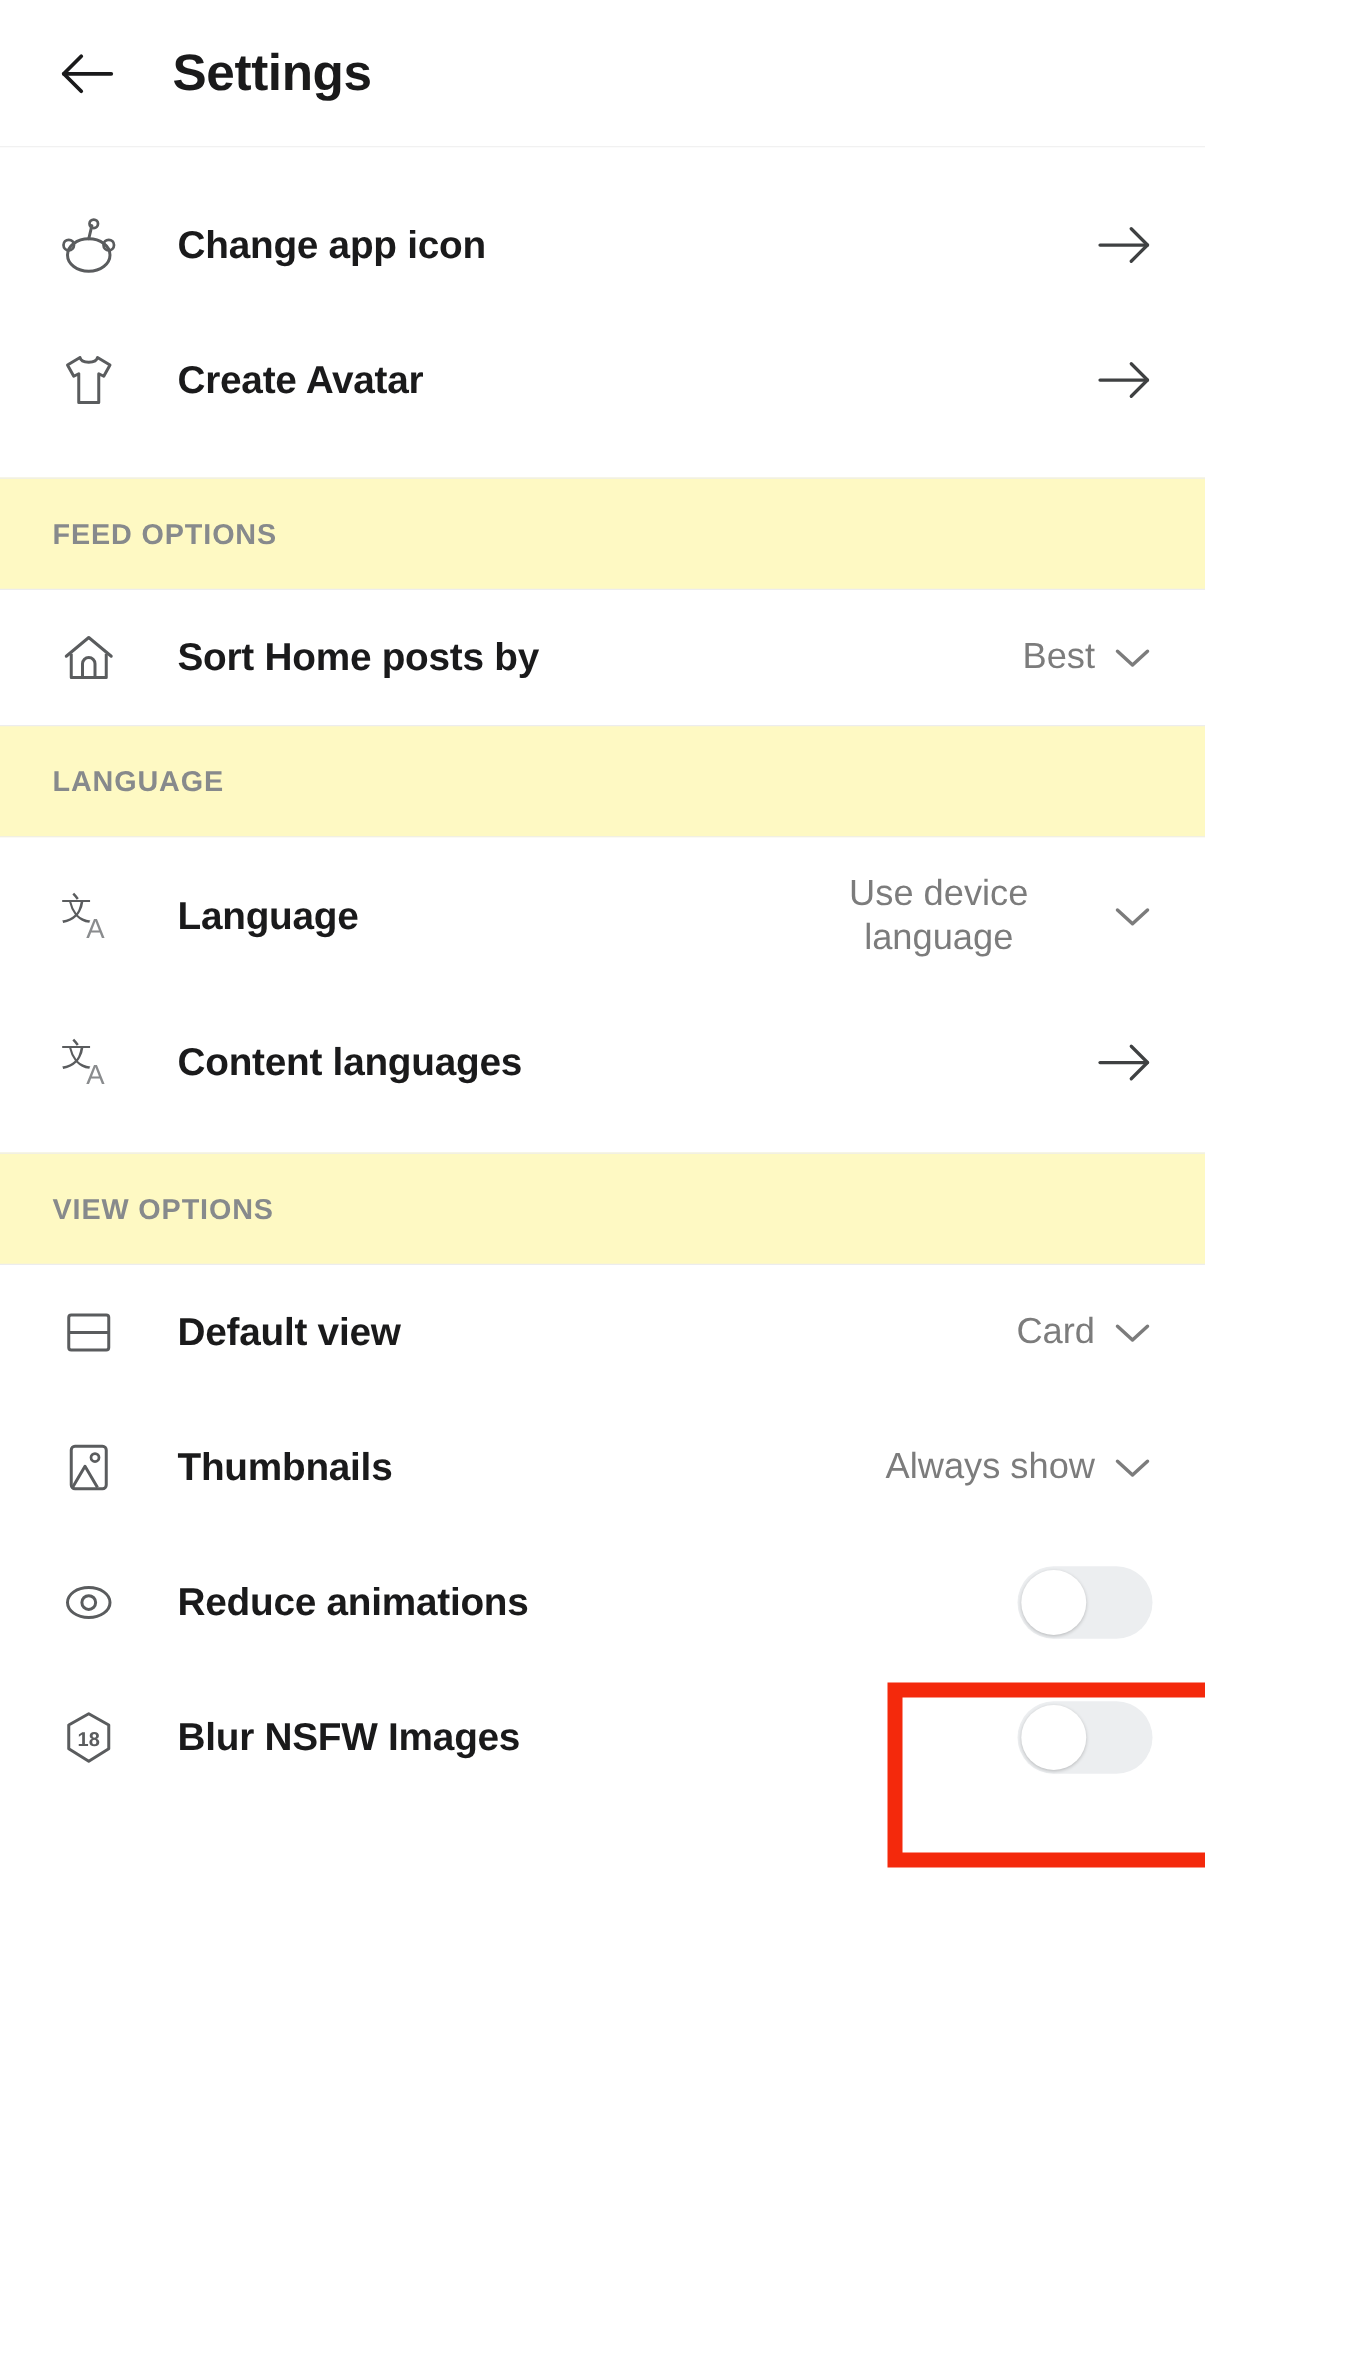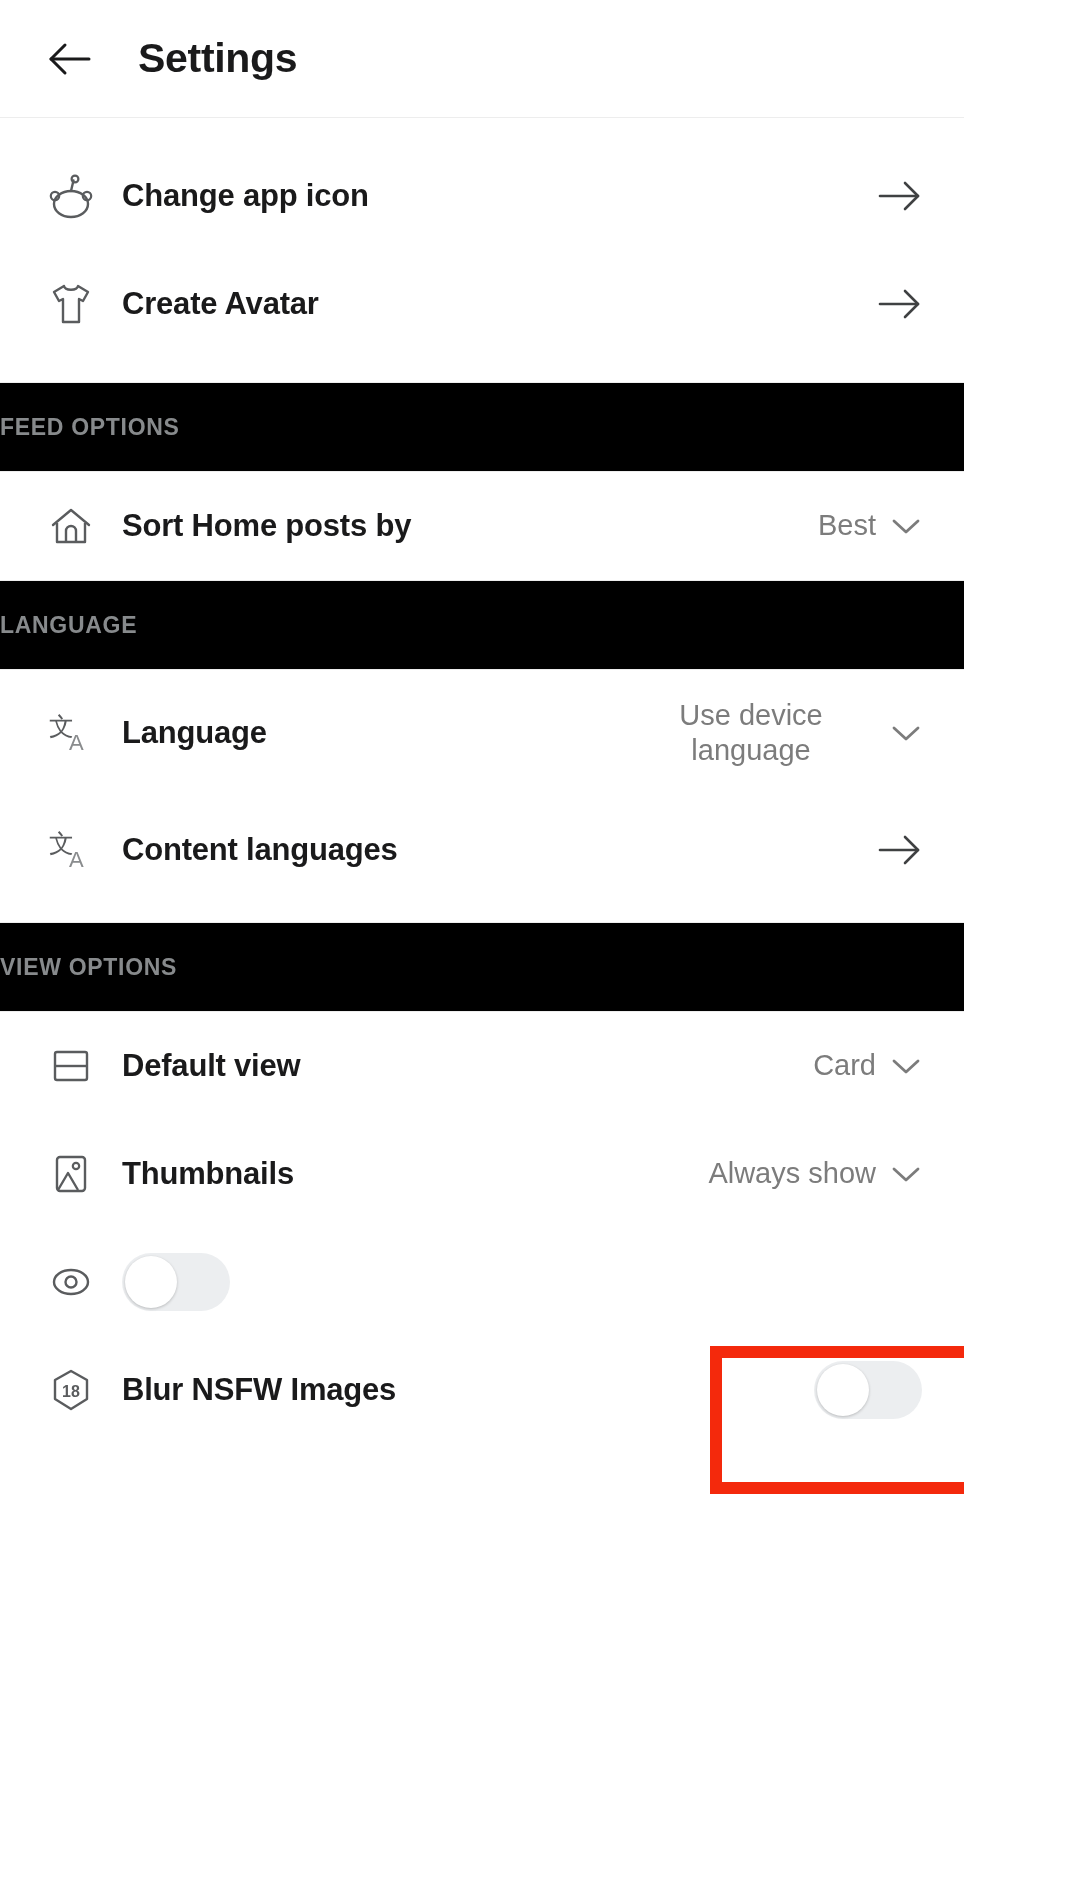--- a/index.html
+++ b/index.html
@@ -24,37 +24,39 @@
     display: flex; align-items: center; justify-content: center;
     margin-right: 40px;
   }
   .page-title {
     font-size: 41px; font-weight: 700; color: #1a1a1b;
     letter-spacing: -0.3px;
   }
 
   
   .section-head {
-    background: #000000;
+    background: #fef9c3;
     height: 90px;
     display: flex; align-items: center;
+    padding-left: 42px;
     border-top: 1px solid #ededed;
     border-bottom: 1px solid #ededed;
   }
   .section-head-label {
     font-size: 23px; font-weight: 700; color: #878a8c;
     letter-spacing: 0.7px;
   }
 
   
   .row {
     height: 108px;
     display: flex; align-items: center;
     padding: 0 42px 0 42px;
     background: #ffffff;
+    gap: 20px;
   }
   .row-icon {
     width: 58px; min-width: 58px; height: 58px;
     display: flex; align-items: center; justify-content: center;
     margin-right: 22px;
   }
   .row-label {
     font-size: 31px; font-weight: 700; color: #1a1a1b;
     letter-spacing: -0.2px;
     flex: 1 1 auto;
@@ -247,20 +249,21 @@
     </div>
   </div>
 
   <div class="row">
     <div class="row-icon">
       <svg width="50" height="50" viewBox="0 0 50 50">
         <ellipse cx="25" cy="25" rx="17" ry="12" fill="none" stroke="#5a5c5e" stroke-width="2.4"></ellipse>
         <circle cx="25" cy="25" r="5.5" fill="none" stroke="#5a5c5e" stroke-width="2.4"></circle>
       </svg>
     </div>
+    <div class="row-label">Reduce animations</div>
     <div class="row-right">
       <span class="toggle">
         <span class="knob"></span>
       </span>
     </div>
   </div>
 
 
   <div class="row">
     <div class="row-icon">

